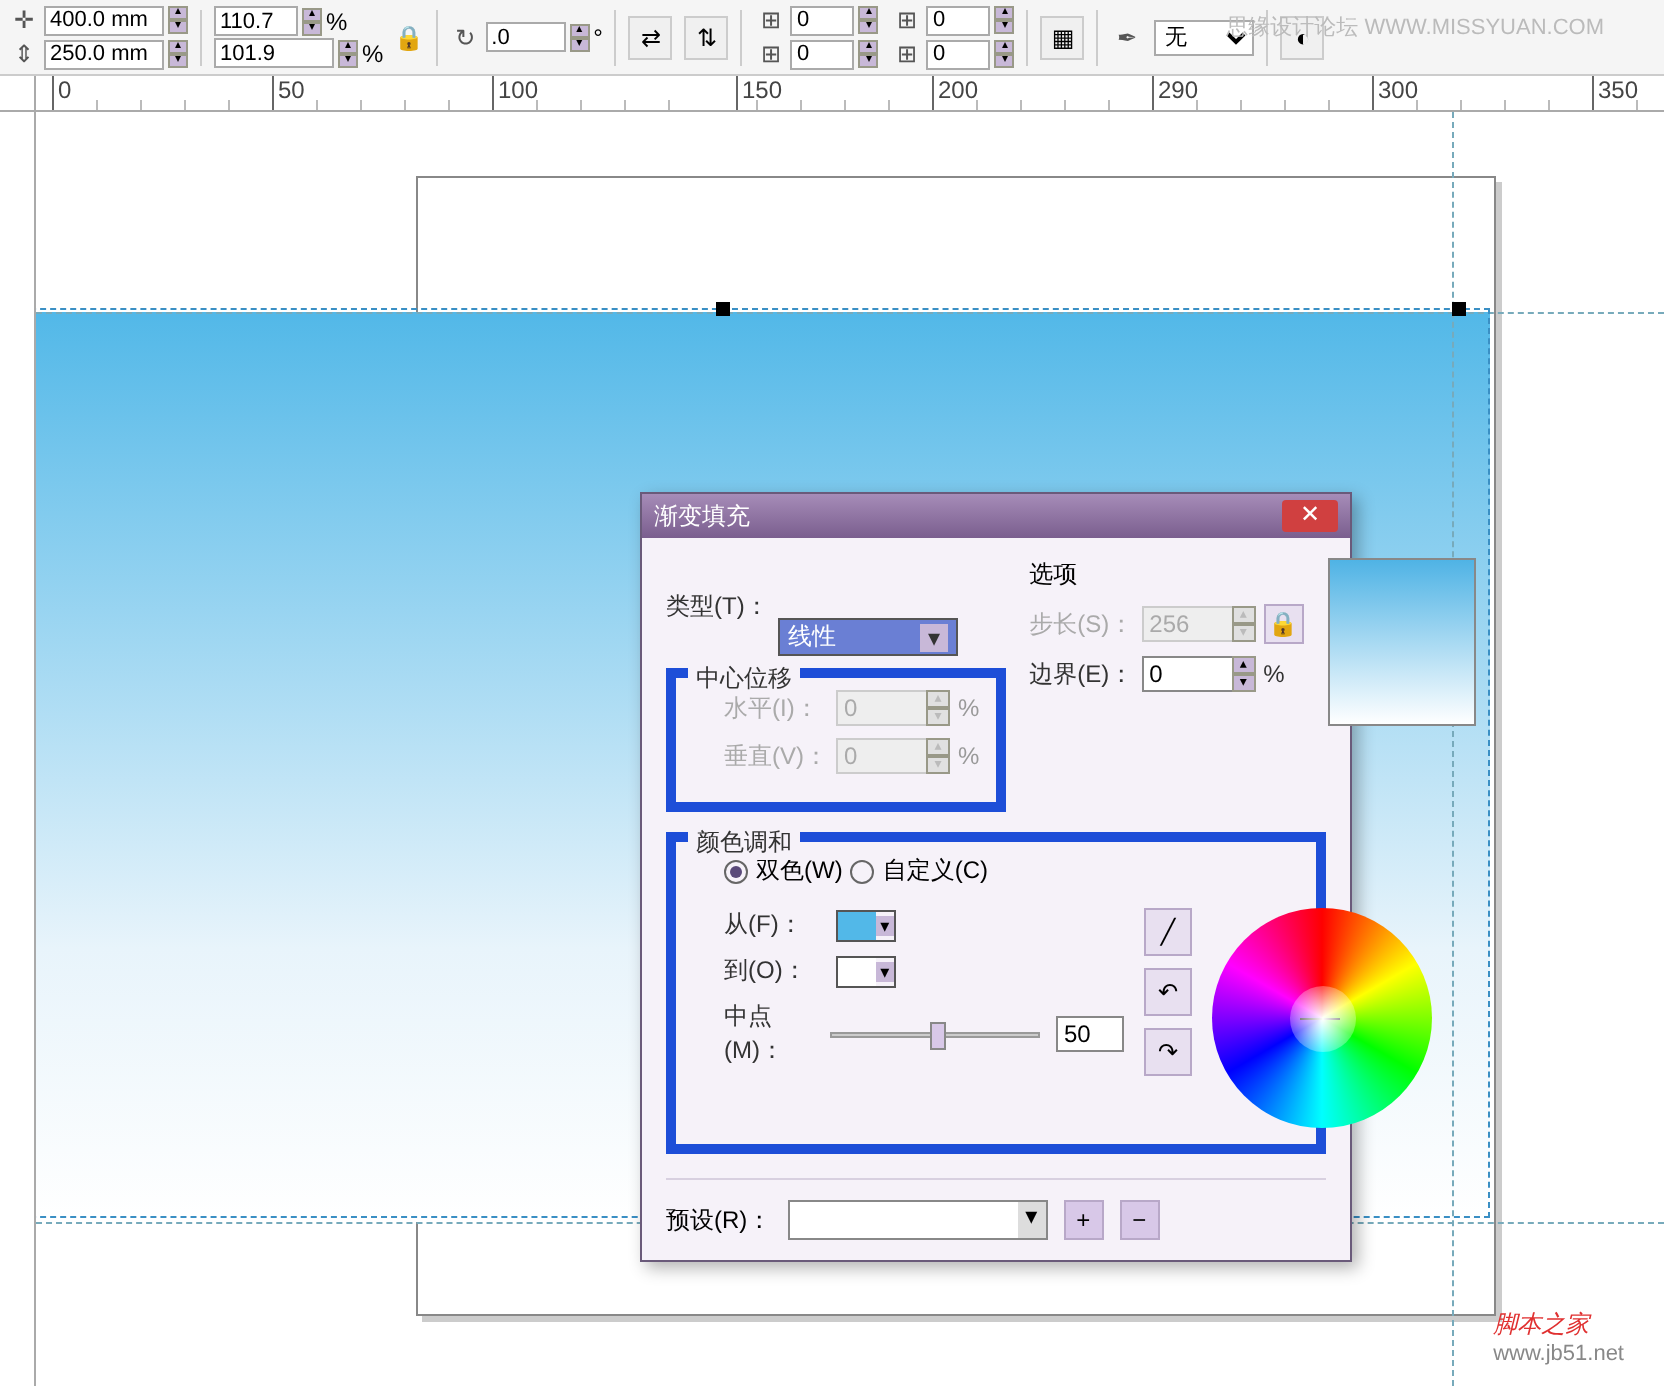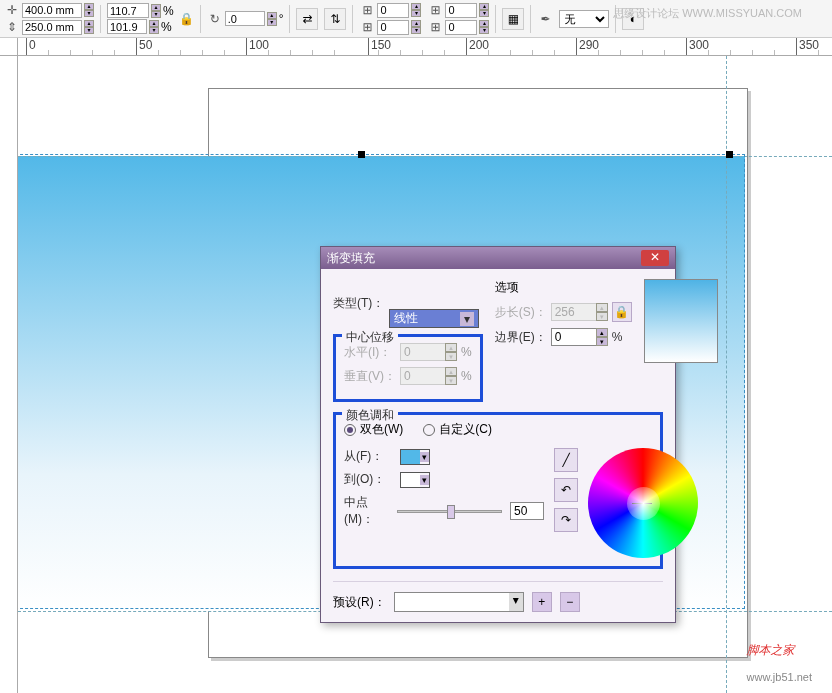--- a/index.html
+++ b/index.html
@@ -39,39 +39,39 @@
 .handle { position: absolute; width: 7px; height: 7px; background: #000; }
 
 
 .dialog { position: absolute; top: 246px; left: 320px; width: 356px; background: #f6f2f9; border: 1px solid #6a5a7a; box-shadow: 3px 3px 8px rgba(0,0,0,.3); }
 .dlg-title { height: 22px; background: linear-gradient(#a68cb8, #7a5e8e); color: #fff; display: flex; align-items: center; padding: 0 6px; font-size: 12px; }
 .dlg-close { margin-left: auto; width: 28px; height: 16px; background: #d04040; border-radius: 2px; color: #fff; text-align: center; line-height: 14px; cursor: pointer; font-size: 12px; }
 .dlg-body { padding: 10px 12px 10px 12px; }
 .row { display: flex; align-items: center; margin-bottom: 6px; }
 .lbl { width: 56px; color: #333; }
 .lbl.disabled { color: #aaa; }
-.fieldset { border: 3px solid #1d4ed8; padding: 6px 8px 8px 8px; margin-top: 4px; position: relative; }
+.fieldset { border: 5px solid #1d4ed8; padding: 6px 8px 8px 24px; margin-top: 4px; position: relative; }
 .fieldset > .legend { position: absolute; top: -8px; left: 6px; background: #f6f2f9; padding: 0 4px; color: #333; }
 .top-grid { display: flex; gap: 12px; }
 .left-col { flex: 1; }
 .options-col { width: 170px; }
 .preview-col { width: 76px; }
 .preview-box { width: 74px; height: 84px; border: 1px solid #888; background: linear-gradient(to bottom, #4fb3e5, #fff); }
 .select-main { width: 90px; height: 19px; border: 1px solid #555; background: #6a7fd4; color: #fff; display: flex; align-items: center; padding: 0 4px; cursor: pointer; margin-top: 30px; }
 .select-main .arrow { margin-left: auto; background: #c8b8d8; color: #333; width: 14px; text-align: center; }
 .num-input { width: 46px; height: 18px; border: 1px solid #888; background: #fff; padding: 0 3px; }
 .num-input.disabled { background: #eee; color: #aaa; border-color: #ccc; }
 .spin { display: inline-flex; flex-direction: column; margin-left: -1px; }
 .spin span { width: 12px; height: 9px; background: #c8b8d8; border: 1px solid #998; font-size: 7px; line-height: 7px; text-align: center; cursor: pointer; }
 .spin.disabled span { background: #e0e0e0; color: #bbb; }
 .pct { margin-left: 4px; color: #999; }
 .lock-btn { width: 20px; height: 20px; border: 1px solid #b8a8c8; background: #e8e0f0; margin-left: 4px; display: flex; align-items: center; justify-content: center; cursor: pointer; }
 
 .colors-panel { margin-top: 10px; }
-.radio-row { display: flex; align-items: center; gap: 20px; margin-bottom: 10px; }
+.radio-row { display: flex; align-items: center; gap: 4px; margin-bottom: 10px; }
 .radio { display: flex; align-items: center; gap: 4px; cursor: pointer; }
 .radio-dot { width: 12px; height: 12px; border: 1px solid #666; border-radius: 50%; display: flex; align-items: center; justify-content: center; }
 .radio-dot.checked::after { content: ""; width: 6px; height: 6px; background: #5a4a7a; border-radius: 50%; }
 .colors-grid { display: flex; gap: 10px; }
 .colors-left { width: 200px; }
 .colors-tools { width: 40px; display: flex; flex-direction: column; gap: 6px; align-items: center; }
 .tool-btn { width: 24px; height: 24px; border: 1px solid #b8a8c8; background: #e8e0f0; display: flex; align-items: center; justify-content: center; cursor: pointer; }
 .color-swatch { width: 30px; height: 16px; border: 1px solid #555; display: flex; align-items: center; cursor: pointer; }
 .color-swatch .sw { width: 20px; height: 14px; }
 .color-swatch .arrow { margin-left: auto; width: 10px; background: #c8b8d8; text-align: center; font-size: 9px; }
@@ -84,21 +84,21 @@
 
 .bottom-row { border-top: 1px solid #d8d0e0; margin-top: 12px; padding-top: 10px; display: flex; align-items: center; gap: 8px; }
 .preset-select { width: 130px; height: 20px; border: 1px solid #888; background: #fff; cursor: pointer; display: flex; }
 .preset-select .arrow { margin-left: auto; width: 14px; background: #ddd; text-align: center; }
 .sq-btn { width: 20px; height: 20px; border: 1px solid #b8a8c8; background: #d8c8e8; text-align: center; line-height: 18px; cursor: pointer; }
 .ps-btn { margin-left: auto; padding: 3px 10px; border: 1px solid #bbb; background: #eee; color: #999; }
 .dlg-buttons { display: flex; justify-content: flex-end; gap: 8px; padding: 0 12px 12px 12px; }
 .btn { padding: 4px 18px; background: #d8c8e8; border: 1px solid #a898b8; cursor: pointer; }
 
 .watermark-bottom { position: absolute; bottom: 10px; right: 20px; color: #e03030; font-size: 18px; font-family: "KaiTi", serif; font-style: italic; }
-.watermark-bottom .url { display: block; font-size: 11px; color: #888; text-align: left; font-style: normal; margin-top: 12px; }
+.watermark-bottom .url { display: block; font-size: 11px; color: #888; text-align: left; font-style: normal; }
 </style>
 </head>
 <body>
 
 <div class="toolbar">
   <div class="tb-col">
     <div class="tb-row">
         <span class="tb-icon">✛</span>
         <input class="tb-input" value="400.0 mm" style="">
         <div class="tb-spin">
@@ -119,21 +119,21 @@
   <div class="tb-col">
     <div class="tb-row">
         <input class="tb-input" style="width: 42px;" value="110.7">
         <div class="tb-spin">
           <span>▴</span>
           <span>▾</span>
         </div>
         <span>%</span>
       </div>
     <div class="tb-row">
-        <input class="tb-input" style="width: 40px;" value="101.9">
+        <input class="tb-input" style="width: 60px;" value="101.9">
         <div class="tb-spin">
           <span>▴</span>
           <span>▾</span>
         </div>
         <span>%</span>
       </div>
   </div>
   <div class="tb-lock">🔒</div>
   <div class="tb-sep"></div>
   <div class="tb-row">

